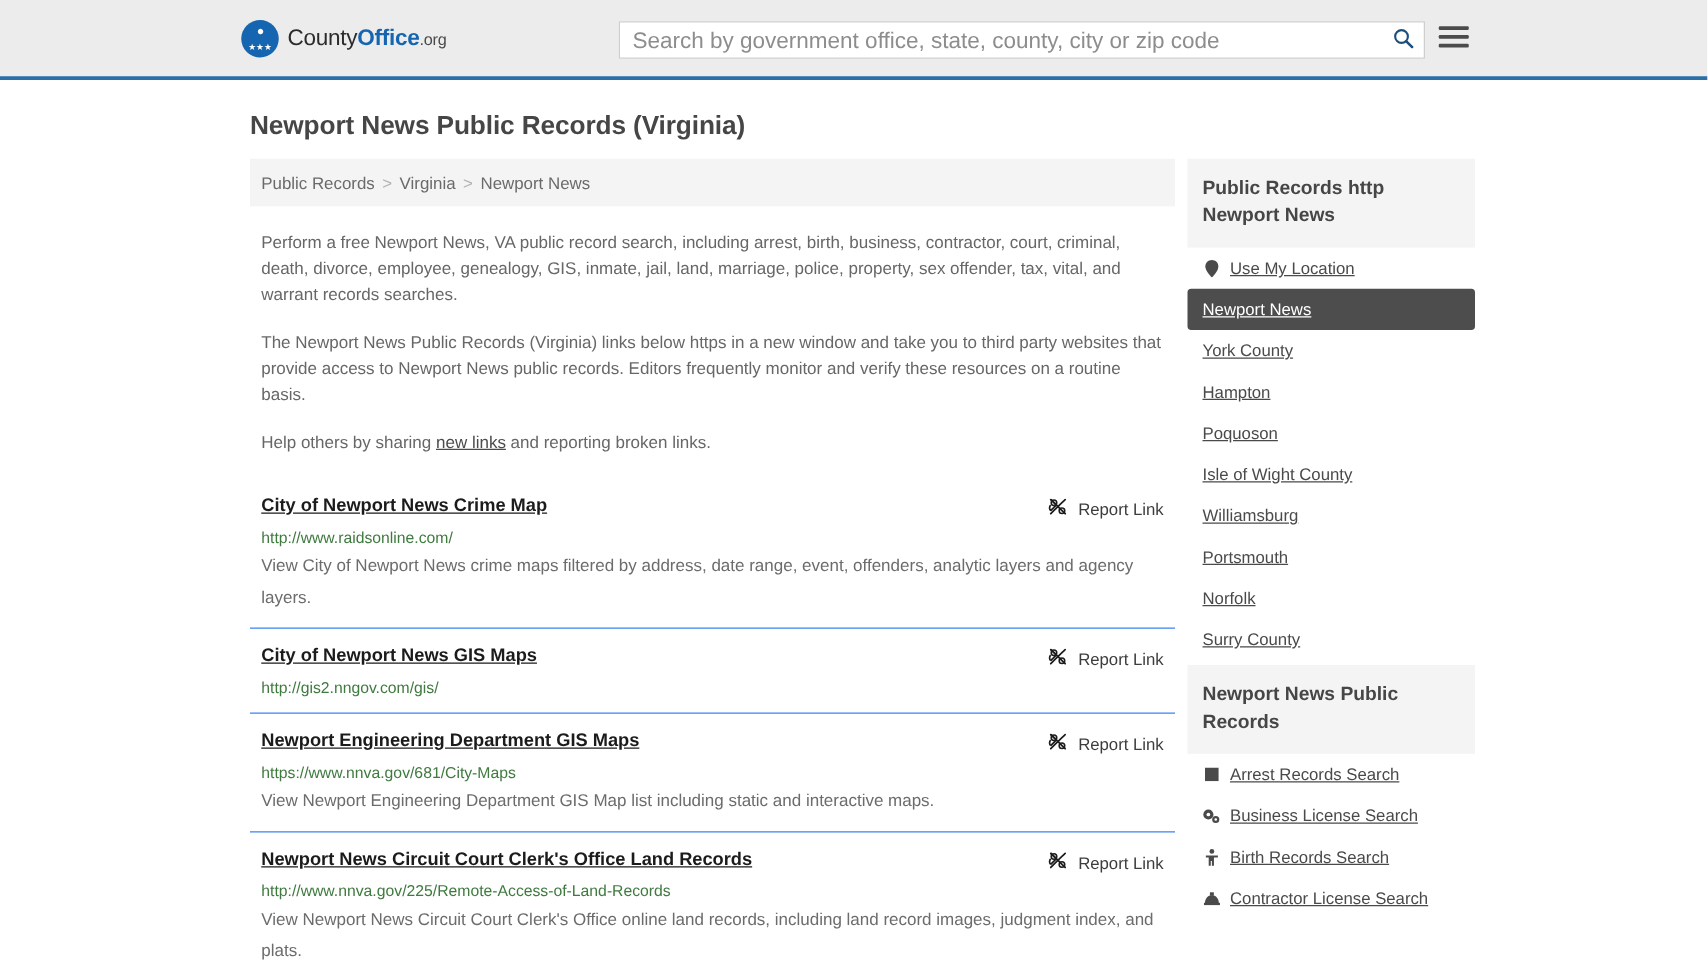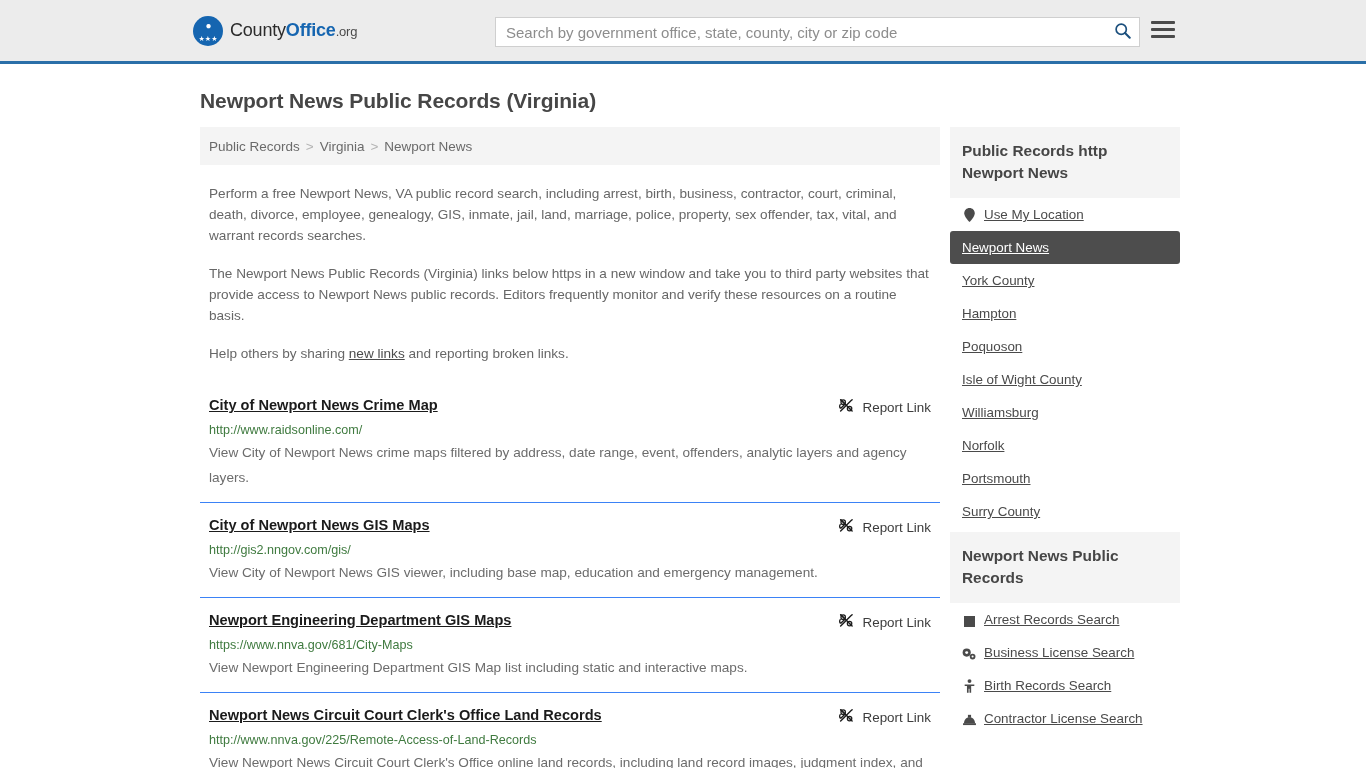--- a/index.html
+++ b/index.html
@@ -74,21 +74,21 @@
     border: 1px solid #cfcfcf;
     display: flex;
     align-items: center;
   }
   .search-input {
     flex: 1;
     border: none;
     outline: none;
     height: 41px;
     padding: 0 10px;
-    font-size: 15px;
+    font-size: 18px;
     font-family: "Liberation Sans", sans-serif;
     color: #333;
     background: transparent;
   }
   .search-input::placeholder { color: #8d8d8d; }
   .search-btn {
     width: 34px; height: 28px;
     background: transparent;
     border: none;
     cursor: pointer;
@@ -217,21 +217,21 @@
     background: #f4f4f4;
     padding: 13px 12px 14px 12px;
     font-size: 15.4px;
     font-weight: bold;
     color: #464646;
     line-height: 22px;
   }
   .side-list { padding: 0; list-style: none; }
   .side-item {
     display: flex;
-    align-items: flex-end;
+    align-items: center;
     gap: 8px;
     padding: 9px 12px 9px 12px;
     font-size: 13.4px;
     border-radius: 3px;
   }
   .side-item a {
     color: #4a4a4a;
     text-decoration: underline;
   }
   .side-item.active {
@@ -333,21 +333,20 @@
                     <path d="M2.6 3.1 L16.6 16.2" fill="none" stroke="none"></path>
                     <path d="M3.1 3.2 C6.4 6.2 13.2 13.2 16.6 16.4" stroke="#1d1d1d" stroke-width="1.7" fill="none" stroke-linecap="round"></path>
                     <path d="M16.6 3.2 C13.2 6.2 6.4 13.2 3.1 16.4" stroke="#1d1d1d" stroke-width="1.7" fill="none" stroke-linecap="round"></path>
                     <circle cx="6.1" cy="6.1" r="2.6" fill="none" stroke="#1d1d1d" stroke-width="1.5"></circle>
                     <circle cx="13.6" cy="13.6" r="2.6" fill="none" stroke="#1d1d1d" stroke-width="1.5"></circle>
                   </svg></span>
                 <span>Report Link</span>
               </span>
             </div>
             <a class="result-url" href="#">http://gis2.nngov.com/gis/</a>
-            <div class="result-desc">View City of Newport News GIS viewer, including base map, education and emergency management.</div>
           </div>
           <div class="result">
             <div class="result-head">
               <a class="result-title" href="#">Newport Engineering Department GIS Maps</a>
               <span class="report-link">
                 <span><svg width="17" height="17" viewBox="0 0 20 20">
                     <path d="M3 3 L8.2 8.2 M3 13.5 a3.6 3.6 0 0 1 0-5.1 M3 13.5 L8.2 8.4" fill="none" stroke="#1d1d1d" stroke-width="1.6"></path>
                     <path d="M2.6 3.1 L16.6 16.2" fill="none" stroke="none"></path>
                     <path d="M3.1 3.2 C6.4 6.2 13.2 13.2 16.6 16.4" stroke="#1d1d1d" stroke-width="1.7" fill="none" stroke-linecap="round"></path>
                     <path d="M16.6 3.2 C13.2 6.2 6.4 13.2 3.1 16.4" stroke="#1d1d1d" stroke-width="1.7" fill="none" stroke-linecap="round"></path>
@@ -407,24 +406,24 @@
             <li class="side-item no-ico">
               <a href="#">Poquoson</a>
             </li>
             <li class="side-item no-ico">
               <a href="#">Isle of Wight County</a>
             </li>
             <li class="side-item no-ico">
               <a href="#">Williamsburg</a>
             </li>
             <li class="side-item no-ico">
+              <a href="#">Portsmouth</a>
+            </li>
+            <li class="side-item no-ico">
               <a href="#">Norfolk</a>
-            </li>
-            <li class="side-item no-ico">
-              <a href="#">Portsmouth</a>
             </li>
             <li class="side-item no-ico">
               <a href="#">Surry County</a>
             </li>
           </ul>
       </div>
 
       <div class="side-box">
         <div class="side-head">Newport News Public Records</div>
         <ul class="side-list records-list" id="records-list">

